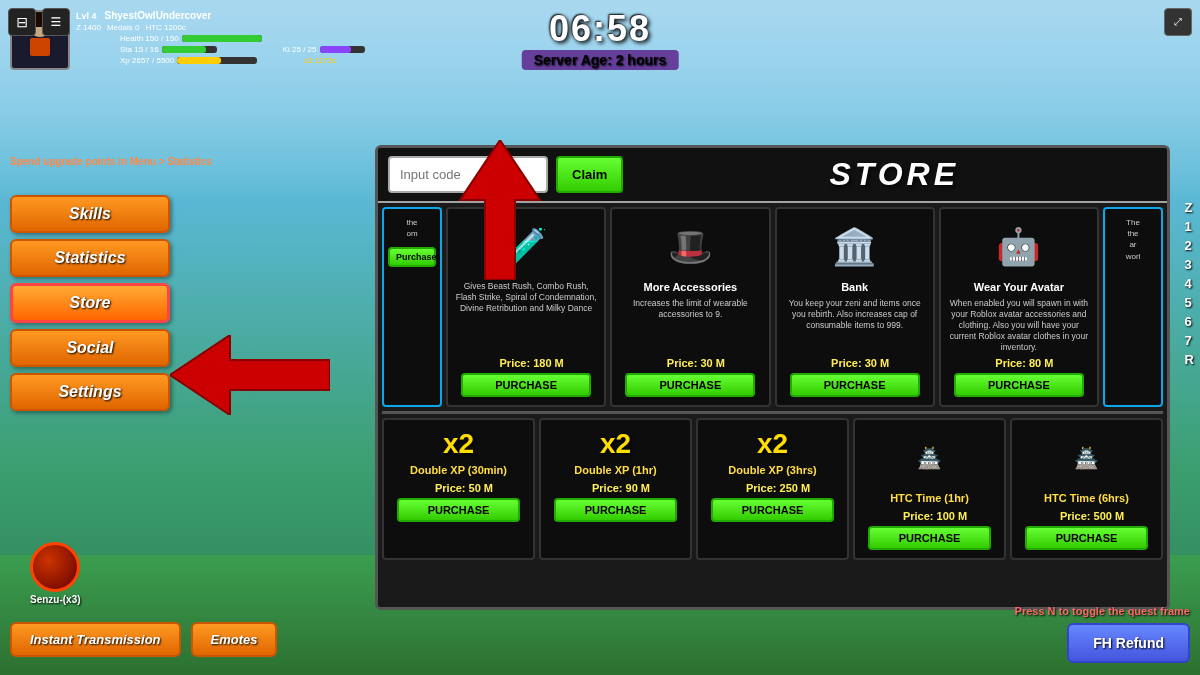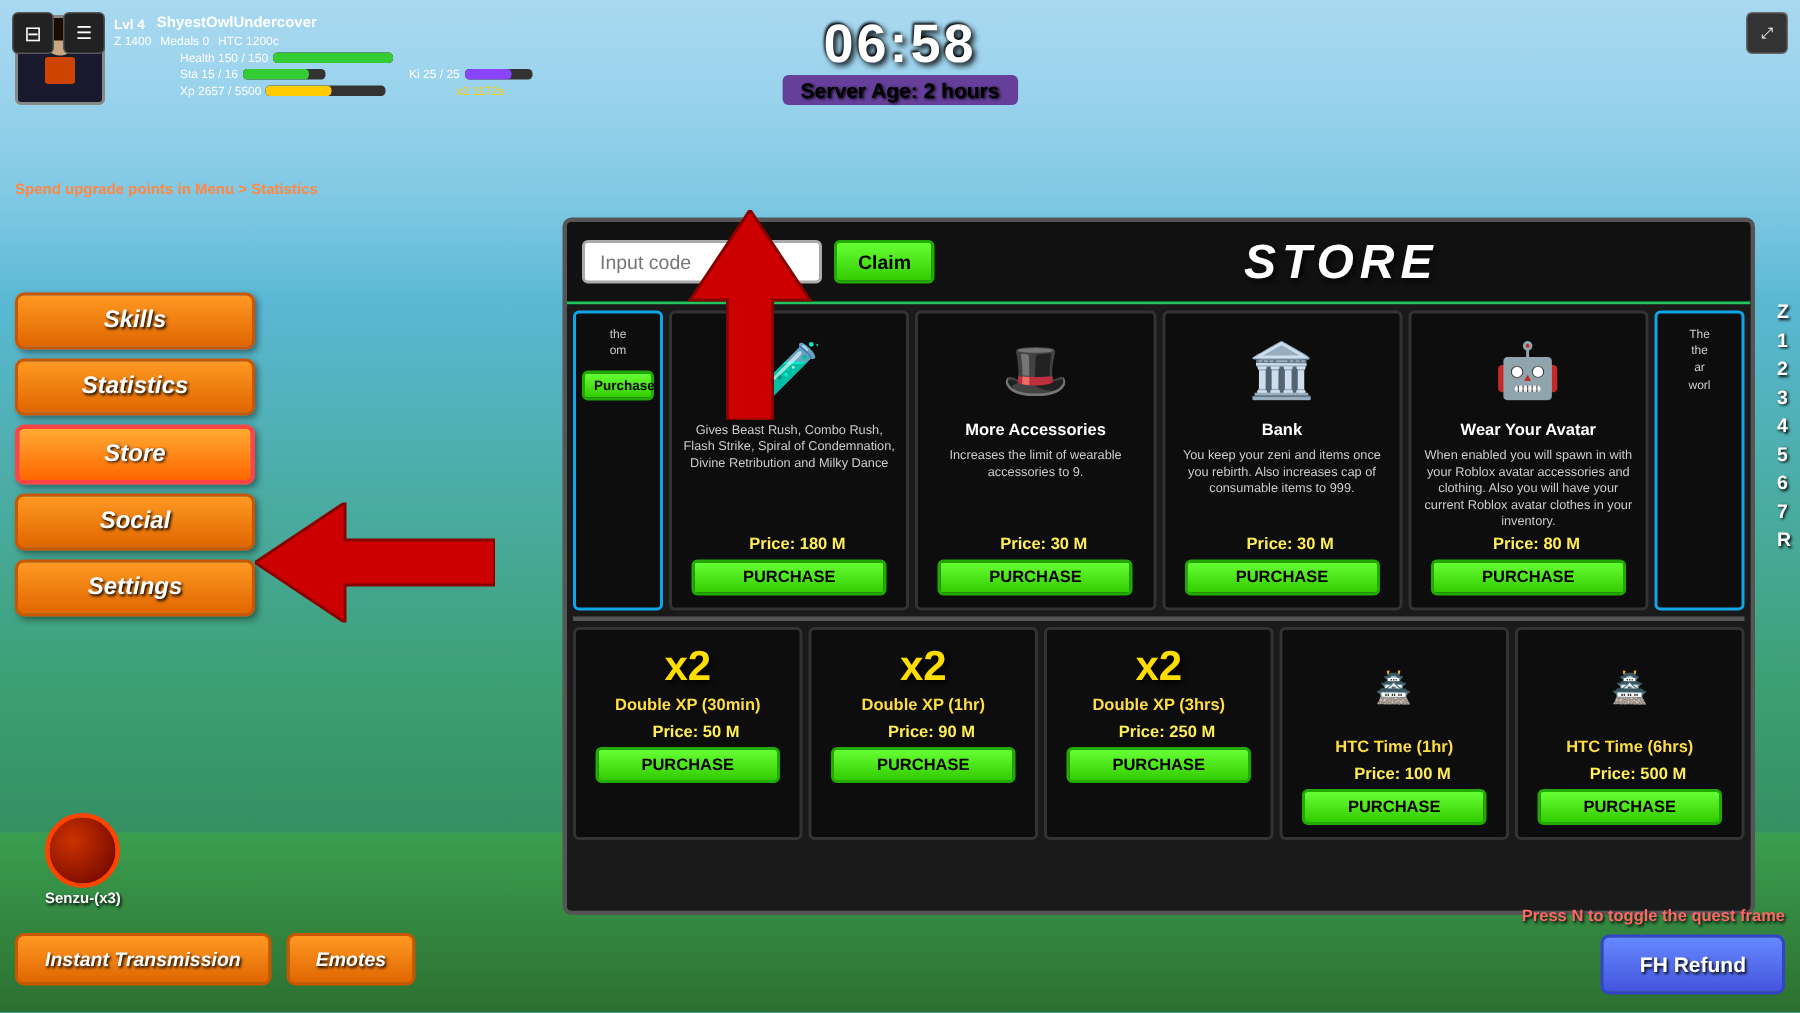--- a/index.html
+++ b/index.html
@@ -276,21 +276,21 @@
     .press-n-hint {
       color: #ff6666;
       font-size: 11px;
       font-weight: bold;
       text-shadow: 1px 1px 2px #000;
     }
 
     
     .upgrade-hint {
       position: absolute;
-      top: 121px;
+      top: 156px;
       left: 10px;
       color: #ff8844;
       font-size: 10px;
       font-weight: bold;
     }
 
     
     .store-panel {
       position: absolute;
       top: 145px;
@@ -299,25 +299,24 @@
       bottom: 65px;
       background: #111;
       border: 3px solid #555;
       border-radius: 6px;
       display: flex;
       flex-direction: column;
       overflow: hidden;
     }
     .store-header {
       display: flex;
-      align-items: center;
       padding: 8px 10px;
       gap: 8px;
       background: #111;
-      border-bottom: 2px solid #22c55e;
+      border-bottom: 2px solid #a3a3a3;
       flex-shrink: 0;
     }
     .code-input {
       background: #fff;
       border: 2px solid #aaa;
       border-radius: 4px;
       padding: 5px 10px;
       font-size: 13px;
       color: #666;
       width: 160px;
@@ -502,21 +501,21 @@
       <span>Z 1400</span>
       <span>Medals 0</span>
       <span>HTC 1200c</span>
     </div>
     <div class="stat-bar-container">
       <span class="stat-label">Health 150 / 150</span>
       <div class="bar-bg">
         <div class="bar-fill bar-hp"></div>
       </div>
     </div>
-    <div style="display:flex; gap:12px;text-align:right;">
+    <div style="display:flex; gap:22px;text-align:right;">
       <div class="stat-bar-container">
         <span class="stat-label">Sta 15 / 16</span>
         <div class="bar-bg" style="width:55px;">
           <div class="bar-fill bar-sta"></div>
         </div>
       </div>
       <div class="stat-bar-container">
         <span class="stat-label">Ki 25 / 25</span>
         <div class="bar-bg" style="width:45px;">
           <div class="bar-fill bar-ki"></div>

